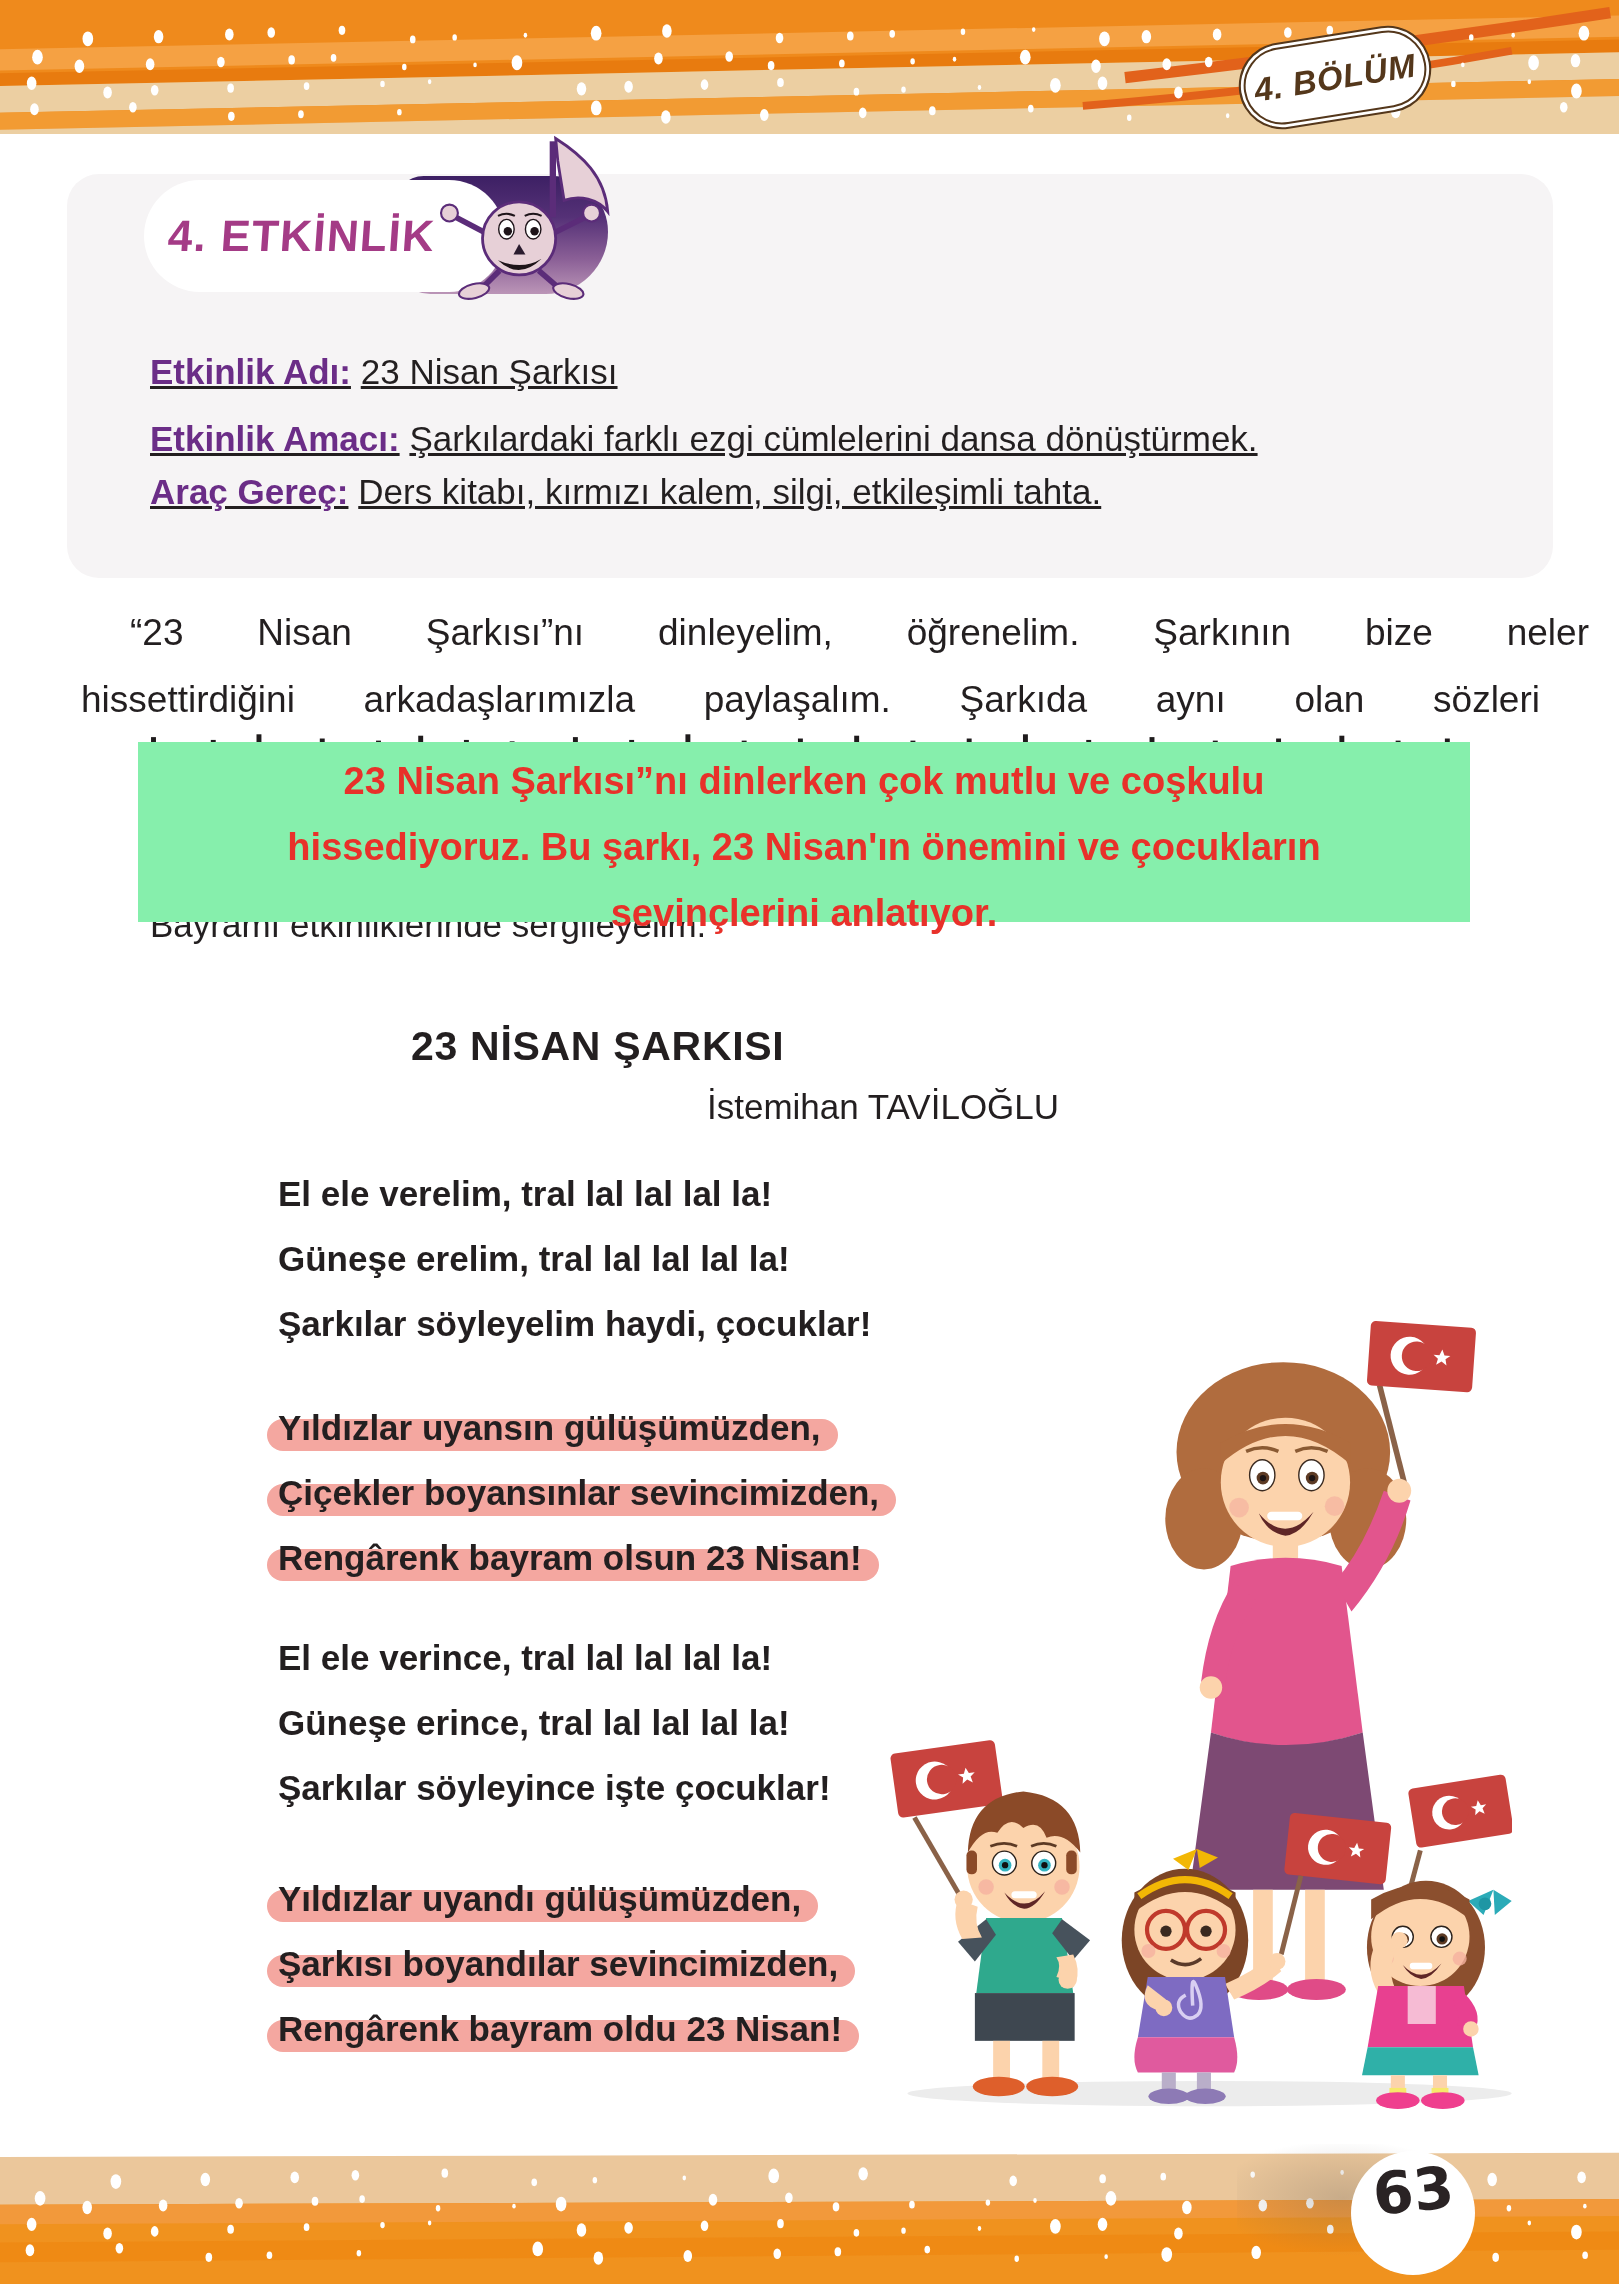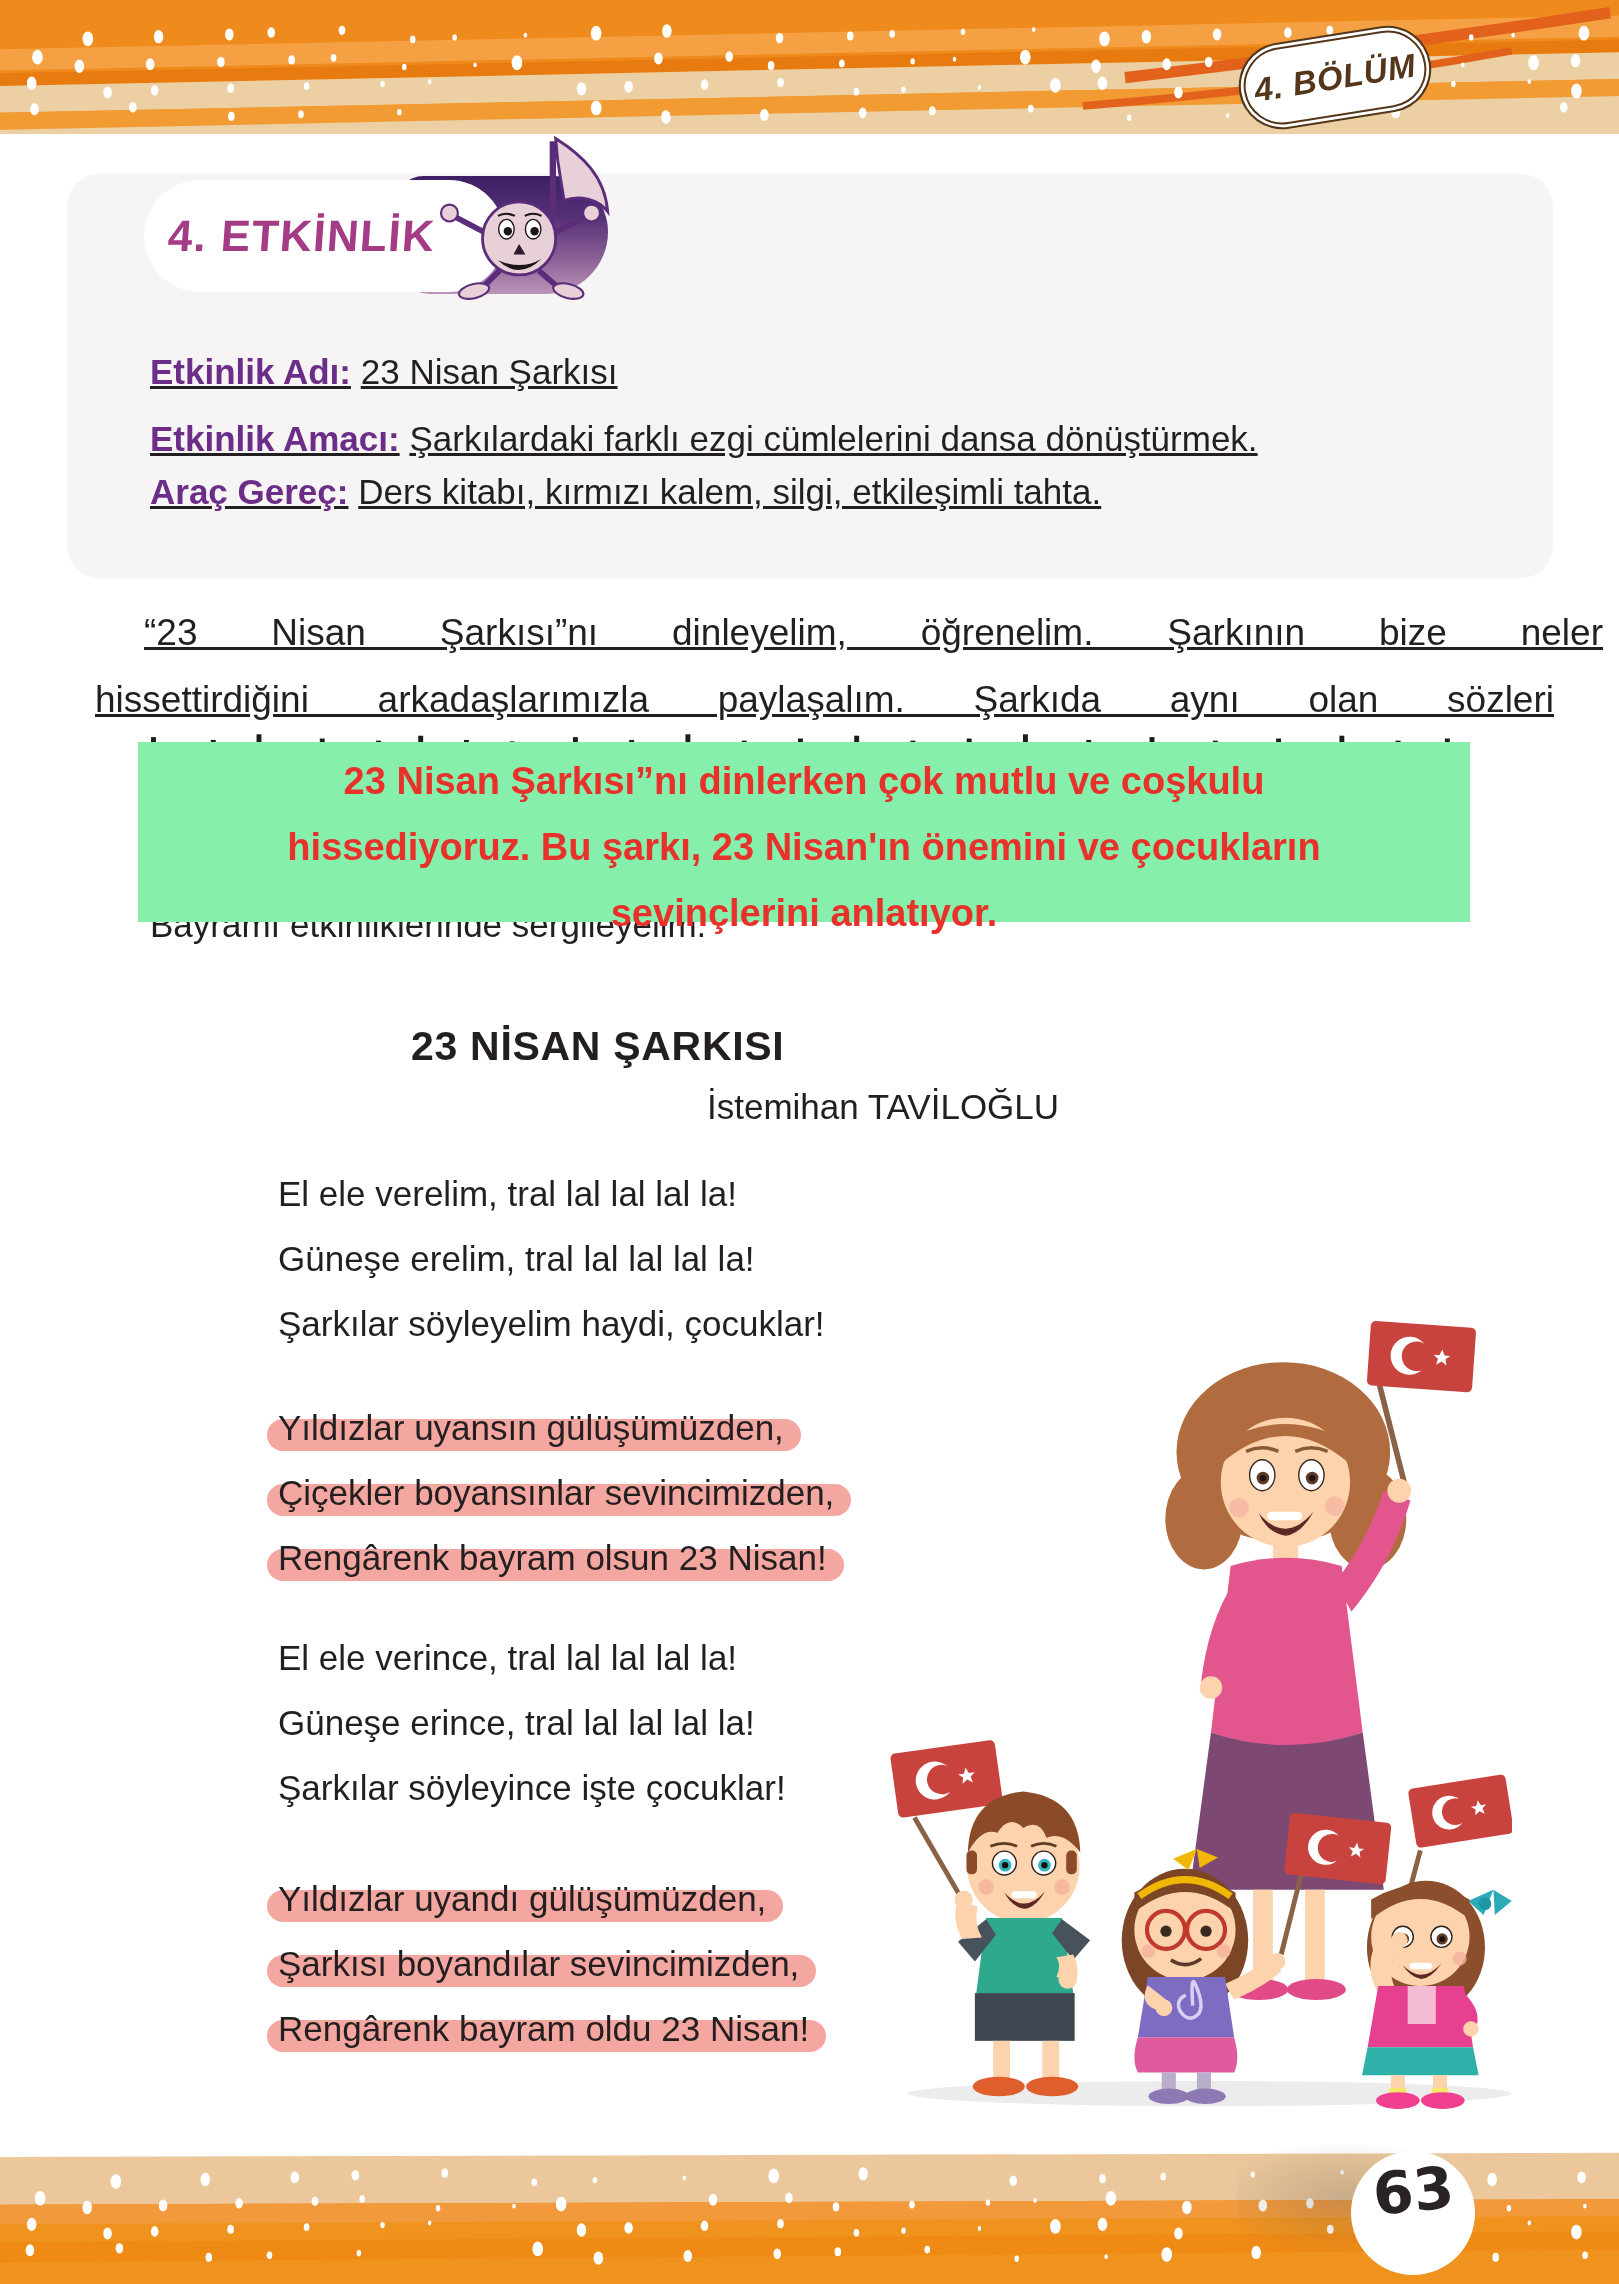--- a/index.html
+++ b/index.html
@@ -23,35 +23,35 @@
               background:linear-gradient(180deg,#3d2064 0%,#553177 35%,#8a5f96 70%,#bb95b7 100%);z-index:1;}
   .pill{position:absolute;left:144px;top:180px;width:337px;height:112px;background:#fff;
         border-radius:56px;z-index:2;display:flex;align-items:center;padding-left:24px;}
   .pill span{font-weight:bold;font-size:44px;color:#a43b86;letter-spacing:1.4px;transform:skewX(-4deg);}
   .note-svg{position:absolute;left:415px;top:131px;width:211px;height:169px;z-index:3;}
 
   .info-line{position:absolute;left:150px;font-size:35px;line-height:65px;white-space:nowrap;text-decoration:underline;}
   .info-label{font-weight:bold;color:#6b2d87;margin-right:9.8px;}
 
   
-  .para-line{position:absolute;left:95px;width:1459px;font-size:37px;line-height:67px;
-             text-align:justify;text-align-last:justify;text-decoration:underline;}
+  .para-line{position:absolute;left:81px;width:1459px;font-size:37px;line-height:67px;
+             text-align:justify;text-align-last:justify;}
   .indent{padding-left:49px;}
   .tips{position:absolute;left:144px;top:723px;width:1329px;height:24px;z-index:0;}
 
   .answer{position:absolute;left:138px;top:742px;width:1332px;height:180px;background:#86efac;z-index:2;padding-top:5.6px;box-sizing:border-box;}
   .answer div{font-size:38px;font-weight:bold;color:#e8312a;text-align:center;line-height:66px;white-space:nowrap;}
 
   .cutline{position:absolute;left:150px;top:922px;width:844px;height:35px;overflow:hidden;z-index:1;}
   .cutline span{display:block;font-size:35px;line-height:70px;transform:translateY(-32px);white-space:nowrap;}
 
   
   .song-title{position:absolute;left:383px;top:1023px;font-size:41px;font-weight:bold;letter-spacing:0.7px;white-space:nowrap;margin-left:28px;}
   .song-author{position:absolute;left:707px;top:1087px;font-size:35px;white-space:nowrap;}
-  .verse{position:absolute;left:278px;}
+  .verse{position:absolute;left:278px;font-weight:bold;}
   .vl{font-size:35px;line-height:65px;white-space:nowrap;}
   .hl{position:relative;z-index:0;display:inline-block;}
   .hl::before{content:"";position:absolute;z-index:-1;left:-11.2px;right:-17px;top:24px;height:32px;
               border-radius:18.3px;background:#f4a7a0;}
 
   .illustration{position:absolute;left:879px;top:1301px;width:633px;height:808px;}
 
   
   .circle-shadow{position:absolute;left:1237px;top:2144px;width:253px;height:120px;z-index:1;
        background:radial-gradient(ellipse at 42% 45%, rgba(110,100,90,.28), rgba(110,100,90,0) 62%);}

